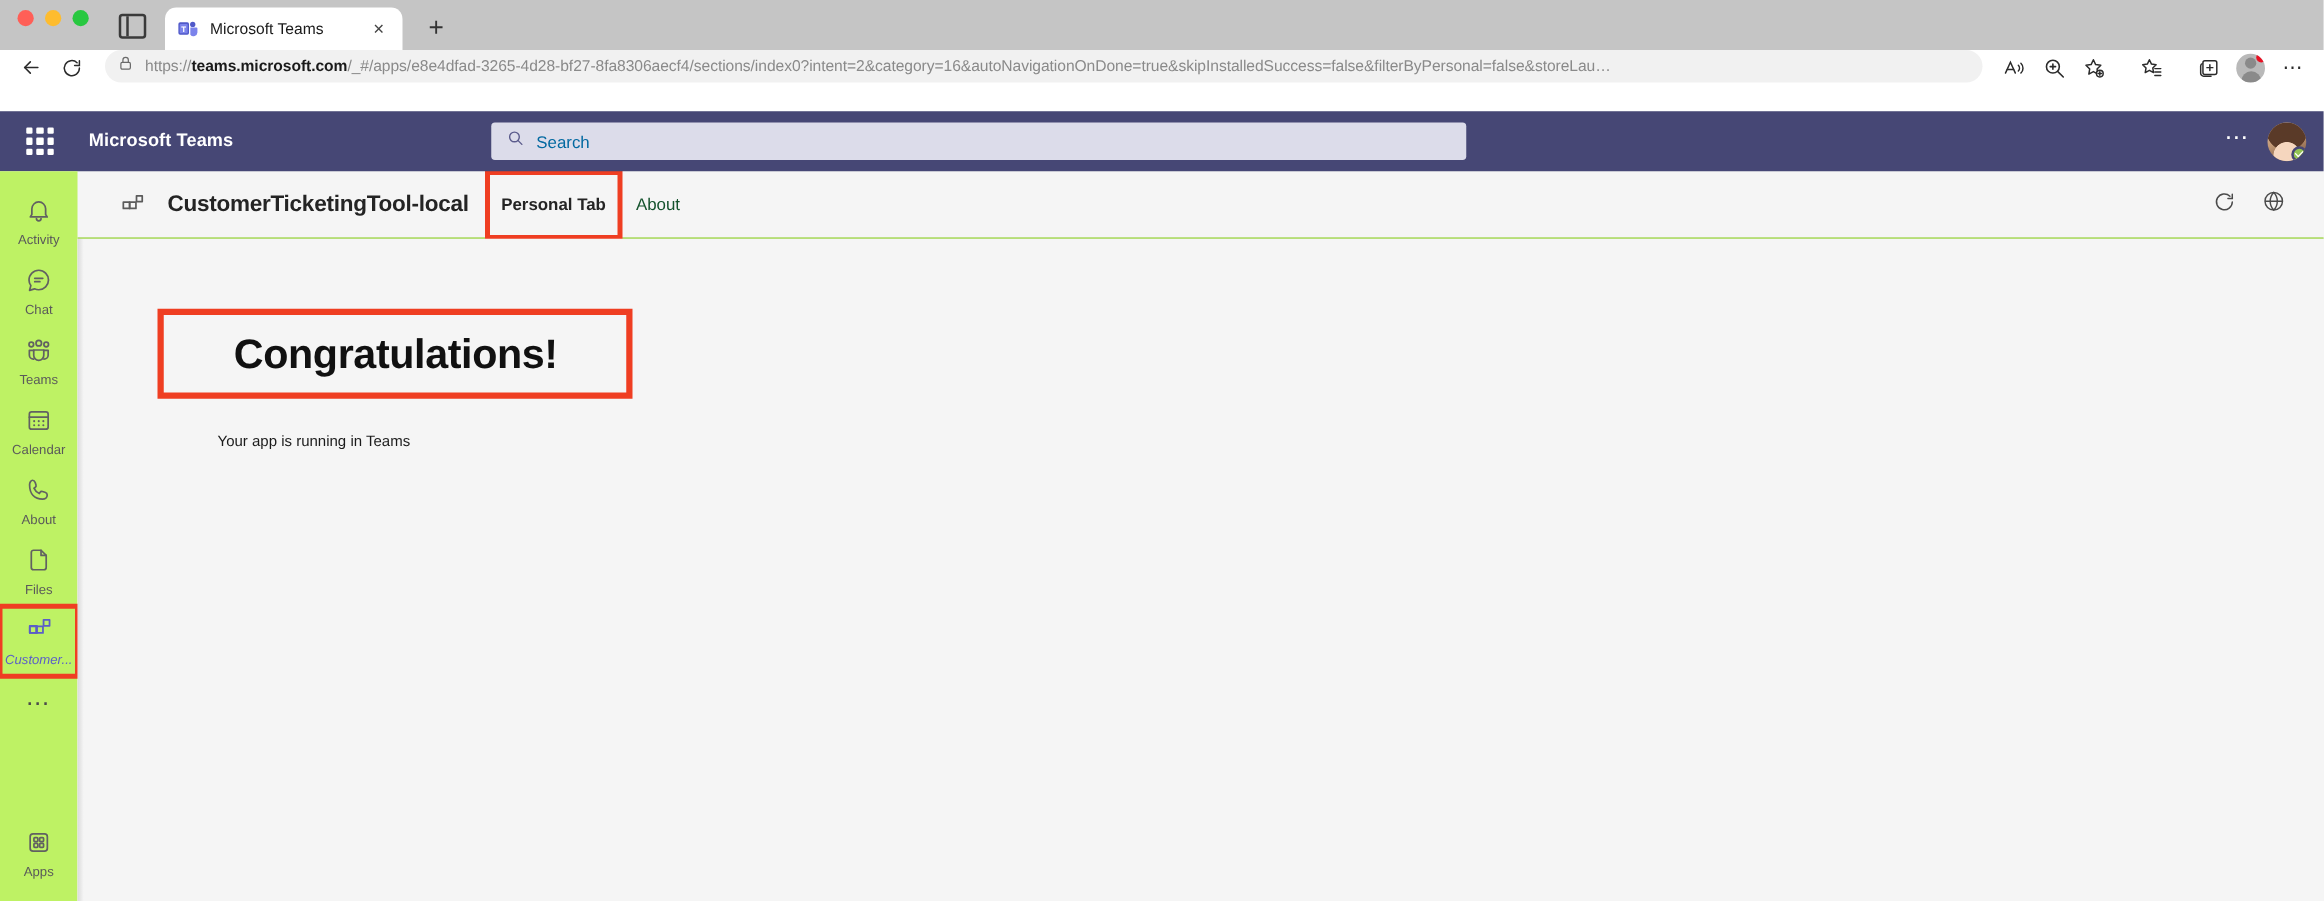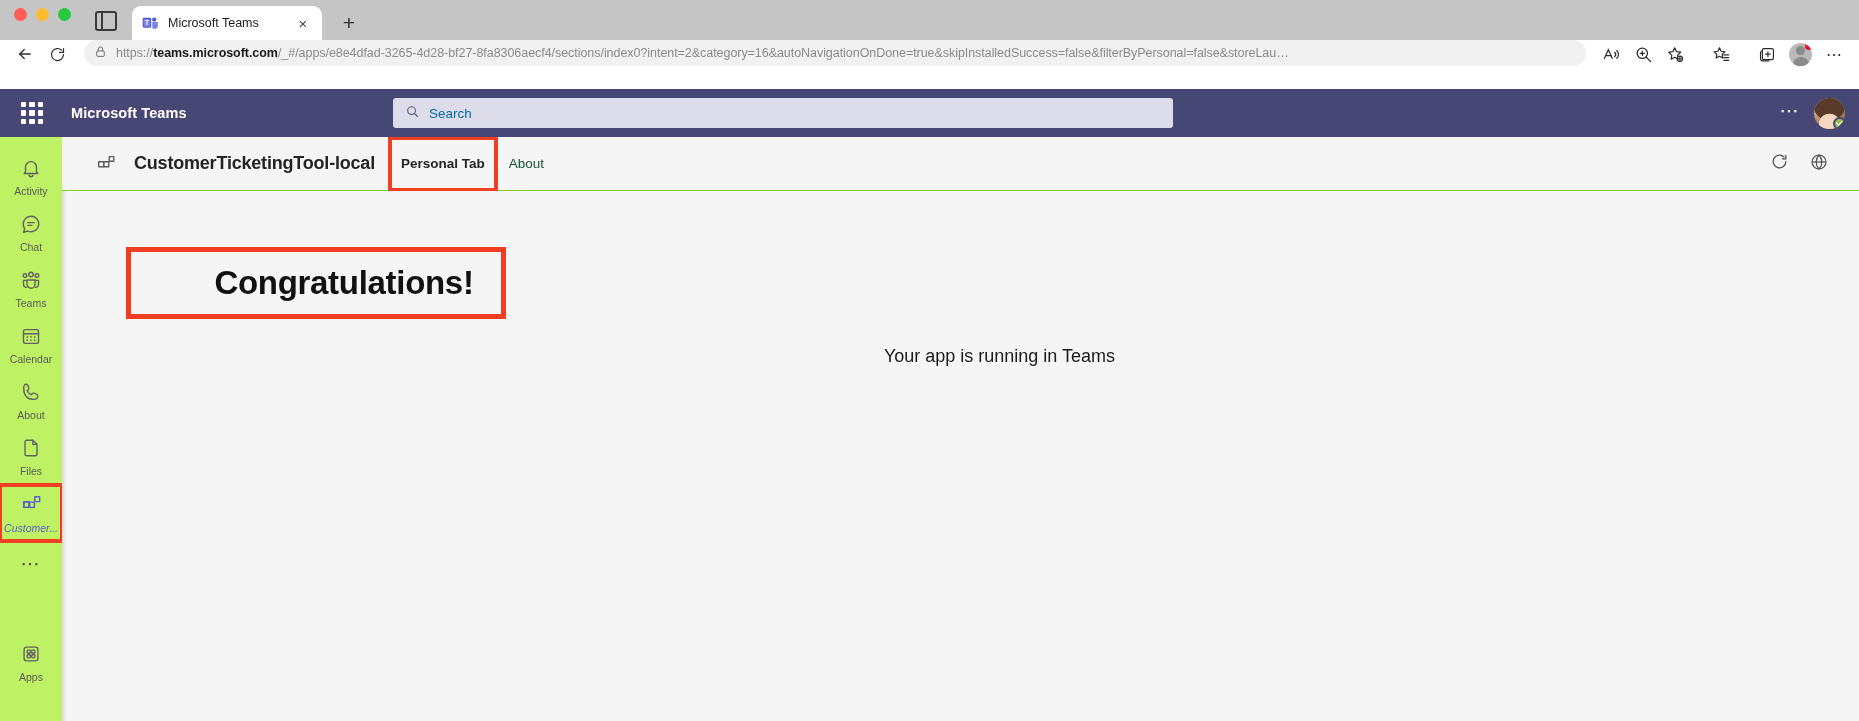--- a/index.html
+++ b/index.html
@@ -155,21 +155,21 @@
     align-items: center; justify-content: center; gap: 3px;
     color: #616161; position: relative;
   }
   .rail-item .lbl { font-size: 10.5px; color: #5a5a5a; line-height: 1; }
   .rail-item.active .lbl { color: #5b5fc7; font-style: italic; }
   .rail-item.highlight {
     outline: 4px solid #ef3e22; outline-offset: -2px;
   }
   .rail-item.highlight .lbl { color: #5b5fc7; font-style: italic; }
   .rail-more { height: 44px; display: flex; align-items: center; justify-content: center; color: #4b4b4b; font-size: 19px; letter-spacing: 2px; }
-  .rail-bottom { margin-top: auto; padding-bottom: 30px; }
+  .rail-bottom { margin-top: auto; padding-bottom: 10px; }
 
   
   .pane { flex: 1; display: flex; flex-direction: column; min-width: 0; background: #f5f5f5; }
 
   .app-header {
     height: 54px; background: #f5f5f5; flex: none;
     display: flex; align-items: center; padding: 0 16px;
     border-bottom: 1px solid #84cc16;
   }
   .app-icon {
@@ -181,31 +181,31 @@
   }
   .app-tabs { display: flex; align-items: center; margin-left: 14px; height: 54px; }
   .app-tab {
     padding: 0 12px; height: 54px; display: flex; align-items: center;
     font-size: 13.5px; color: #14532d;
   }
   .app-tab.selected { color: #242424; font-weight: 700; }
   .app-tab.highlight { outline: 4px solid #ef3e22; outline-offset: -3px; }
   .app-header-right { margin-left: auto; display: flex; align-items: center; gap: 20px; padding-right: 14px; color: #4b4b4b; }
 
-  .app-content { flex: 1; background: #f5f5f5; padding: 56px 10px 0 0; position: relative; overflow: hidden; text-align: center; }
+  .app-content { flex: 1; background: #f5f5f5; padding: 56px 10px 0 0; position: relative; overflow: hidden; }
   .congrats-wrap {
     margin-left: 64px; width: 380px;
     border: 5px solid #ef3e22; padding: 13px 0 13px 56px;
   }
   .congrats {
     font-size: 33px; font-weight: 700; color: #111; letter-spacing: -0.3px; line-height: 1.1;
   }
   .subtext {
-    margin-left: 88px; margin-top: 27px;
-    font-size: 18px; color: #1b1b1b;
+    margin-left: 112px; margin-top: 27px;
+    font-size: 12px; color: #1b1b1b;
   }
   .scroll-shadow {
     position: absolute; left: 0; top: 0; bottom: 0; width: 5px;
     background: linear-gradient(to right, rgba(0,0,0,0.11), rgba(0,0,0,0));
   }
 </style>
 </head>
 <body>
 
 <div class="browser">

